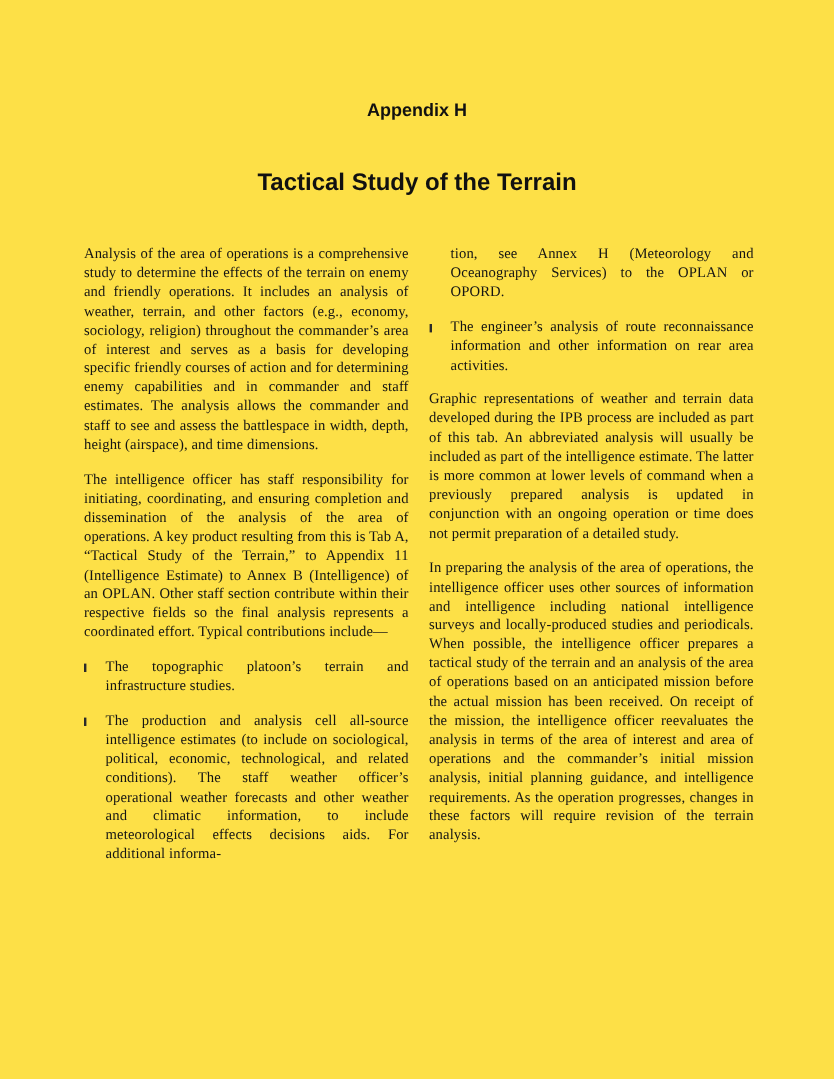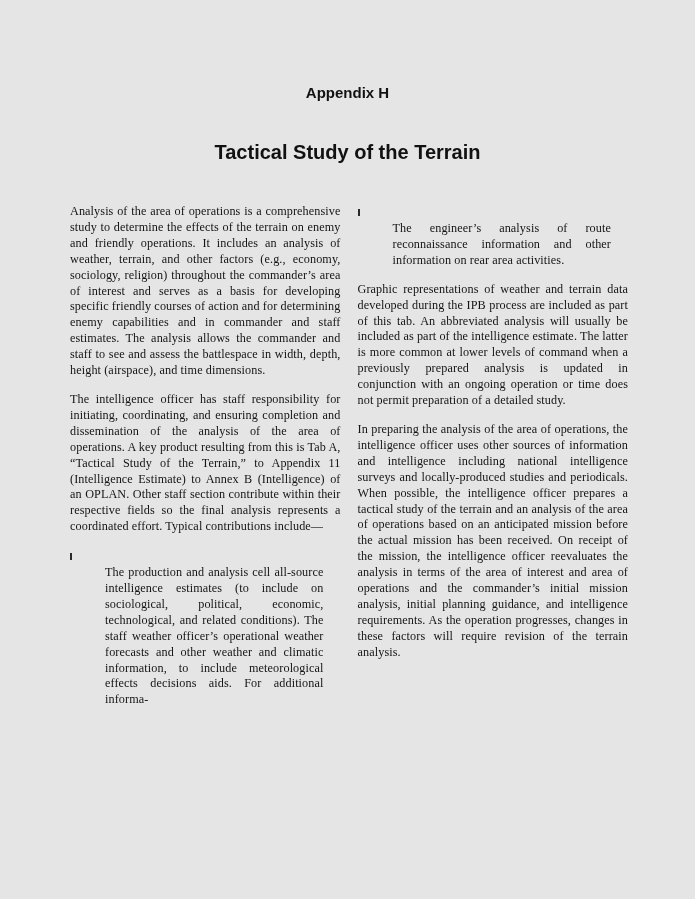--- a/index.html
+++ b/index.html
@@ -4,21 +4,21 @@
 <style>
   html, body {
     margin: 0;
     padding: 0;
     background: #ffffff;
   }
   .page {
     position: relative;
     width: 695px;
     height: 899px;
-    background: #e5e5e5;
+    background: #fde047;
     overflow: hidden;
     font-family: "Liberation Serif", serif;
     color: #141414;
     box-sizing: border-box;
   }
   .doc-header {
     text-align: center;
     padding-top: 84px;
   }
   .appendix-label {
@@ -61,21 +61,21 @@
   }
   .bullet-item .bullet-mark {
     flex: none;
     width: 2px;
     height: 7px;
     background: #2a2a2a;
     margin-top: 5px;
     margin-right: 16px;
   }
   .bullet-item .bullet-text {
-    margin: 17px;
+    margin: 0;
     flex: 1 1 auto;
     min-width: 0;
   }
   .hang-indent {
     padding-left: 18px;
   }
 </style>
 </head>
 <body>
 
@@ -85,28 +85,33 @@
     <div class="appendix-label">Appendix H</div>
     <h1 class="doc-title">Tactical Study of the Terrain</h1>
   </div>
 
   <div class="columns">
 
     <div class="col">
       <p>Analysis of the area of operations is a comprehensive study to determine the effects of the terrain on enemy and friendly operations. It includes an analysis of weather, terrain, and other factors (e.g., economy, sociology, religion) throughout the commander’s area of interest and serves as a basis for developing specific friendly courses of action and for determining enemy capabilities and in commander and staff estimates. The analysis allows the commander and staff to see and assess the battlespace in width, depth, height (airspace), and time dimensions.</p>
       <p>The intelligence officer has staff responsibility for initiating, coordinating, and ensuring completion and dissemination of the analysis of the area of operations. A key product resulting from this is Tab A, “Tactical Study of the Terrain,” to Appendix 11 (Intelligence Estimate) to Annex B (Intelligence) of an OPLAN. Other staff section contribute within their respective fields so the final analysis represents a coordinated effort. Typical contributions include—</p>
 
+      <div class="bullet-item">
+        <span class="bullet-mark"></span>
+        <p class="bullet-text">The topographic platoon’s terrain and infrastructure studies.</p>
+      </div>
 
       <div class="bullet-item">
         <span class="bullet-mark"></span>
         <p class="bullet-text">The production and analysis cell all-source intelligence estimates (to include on sociological, political, economic, technological, and related conditions). The staff weather officer’s operational weather forecasts and other weather and climatic information, to include meteorological effects decisions aids. For additional informa-</p>
       </div>
     </div>
 
     <div class="col">
+      <p class="hang-indent">tion, see Annex H (Meteorology and Oceanography Services) to the OPLAN or OPORD.</p>
 
       <div class="bullet-item">
         <span class="bullet-mark"></span>
         <p class="bullet-text">The engineer’s analysis of route reconnaissance information and other information on rear area activities.</p>
       </div>
 
 
       <p>Graphic representations of weather and terrain data developed during the IPB process are included as part of this tab. An abbreviated analysis will usually be included as part of the intelligence estimate. The latter is more common at lower levels of command when a previously prepared analysis is updated in conjunction with an ongoing operation or time does not permit preparation of a detailed study.</p>
       <p>In preparing the analysis of the area of operations, the intelligence officer uses other sources of information and intelligence including national intelligence surveys and locally-produced studies and periodicals. When possible, the intelligence officer prepares a tactical study of the terrain and an analysis of the area of operations based on an anticipated mission before the actual mission has been received. On receipt of the mission, the intelligence officer reevaluates the analysis in terms of the area of interest and area of operations and the commander’s initial mission analysis, initial planning guidance, and intelligence requirements. As the operation progresses, changes in these factors will require revision of the terrain analysis.</p>
     </div>

